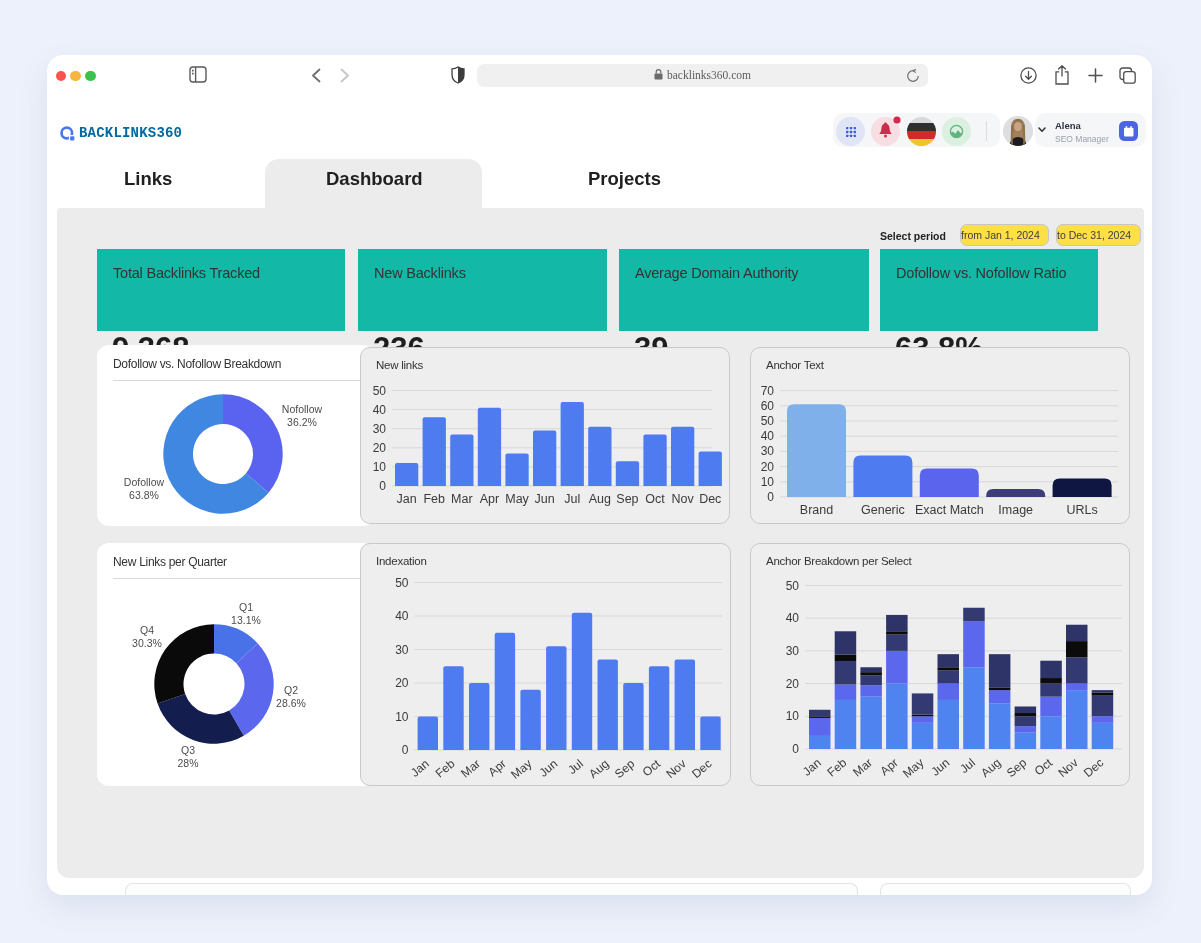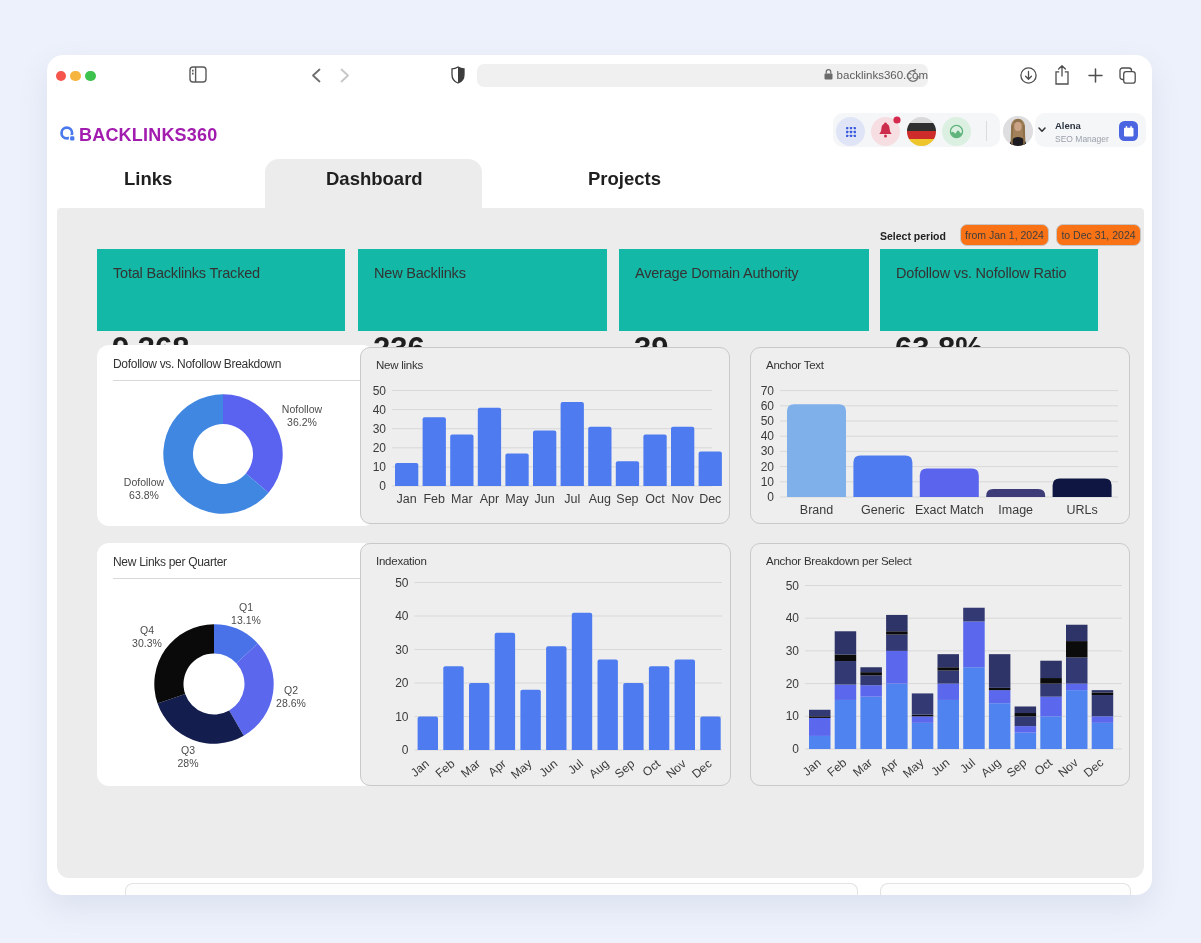--- a/index.html
+++ b/index.html
@@ -1,31 +1,31 @@
 <!DOCTYPE html>
 <html><head>
 <meta charset="utf-8">
 <style>
 * { margin:0; padding:0; box-sizing:border-box; }
 html,body { width:1201px; height:943px; background:#edf1fb; font-family:"Liberation Sans", sans-serif; overflow:hidden; }
 .abs { position:absolute; }
 .win { position:absolute; left:47px; top:55px; width:1105px; height:840px; background:#fff; border-radius:16px; box-shadow:0 12px 30px rgba(90,110,160,.12); }
 .tl { position:absolute; top:70.5px; width:10.5px; height:10.5px; border-radius:50%; }
 .urlbar { position:absolute; left:477px; top:64px; width:451px; height:23px; background:#f0f0f0; border-radius:7px; }
-.urltext { position:absolute; left:477px; top:64px; width:451px; height:16px; line-height:23px; text-align:right; font-size:11.5px; color:#5c5c5c; }
-.logo { position:absolute; left:79px; top:125px; font-size:18px; font-weight:bold; color:#a21caf; letter-spacing:0.2px; }
+.urltext { position:absolute; left:477px; top:64px; width:451px; height:16px; line-height:23px; text-align:center; font-size:11.5px; color:#5c5c5c;font-family:Liberation Serif, serif; }
+.logo { position:absolute; left:79px; top:125px; font-size:14px; font-weight:bold; color:#0369a1; letter-spacing:0.2px;font-family:Liberation Mono, monospace; }
 .iconpill { position:absolute; left:833px; top:113px; width:167px; height:34px; background:#f5f6f8; border-radius:10px; }
 .circ { position:absolute; top:116.5px; width:29px; height:29px; border-radius:50%; }
 .namepill { position:absolute; left:1035px; top:113px; width:111px; height:34px; background:#f5f6f8; border-radius:10px; }
 .avatar { position:absolute; left:1003px; top:115.5px; width:30px; height:30px; border-radius:50%; background:#e0e0e2; overflow:hidden; }
 .calbtn { position:absolute; left:1119px; top:121px; width:19px; height:19.5px; background:#4b66e0; border-radius:5.5px; }
 .tabtxt { position:absolute; top:168px; font-size:18.5px; font-weight:bold; color:#1f1f1f; }
 .dashtab { position:absolute; left:265px; top:159px; width:217px; height:49px; background:#ececec; border-radius:14px 14px 0 0; }
 .panel { position:absolute; left:57px; top:208px; width:1087px; height:670px; background:#ececec; border-radius:4px 4px 12px 12px; }
-.datepill { position:absolute; top:224px; height:22px; background:#f97316; border:1px solid #c6c6c6; border-radius:7px; font-size:10.5px; color:#3e3e3e; line-height:20px; text-align:center; }
+.datepill { position:absolute; top:224px; height:22px; background:#fde047; border:1px solid #c6c6c6; border-radius:7px; font-size:10.5px; color:#3e3e3e; line-height:20px; }
 .stat { position:absolute; top:249px; height:82px; background:#14b8a6; border-radius:0; }
 .stat .t { position:absolute; left:16px; top:16px; font-size:14.5px; color:#333; letter-spacing:-0.2px; }
 .stat .v { position:absolute; left:15px; top:36px; font-size:31px; font-weight:bold; color:#1e1e1e;margin-top:46px; }
 .wcard { position:absolute; left:97px; width:278px; background:#fff; border-radius:12px; }
 .wcard .t { position:absolute; left:16px; top:12px; font-size:12px; color:#333; letter-spacing:-0.3px; }
 .wcard .hr { position:absolute; left:16px; right:14px; top:35px; border-top:1px solid #d9d9d9; }
 .gcard { position:absolute; background:#eeeeee; border:1px solid #c9c9c9; border-radius:10px; }
 .gcard .t { position:absolute; left:15px; top:11px; font-size:11.5px; color:#333; letter-spacing:-0.25px; }
 .dlab { position:absolute; font-size:10.5px; color:#4c4c4c; text-align:center; line-height:12.5px; }
 .botcard { position:absolute; top:883px; height:12px; background:#fdfdfd; border:1px solid #e3e3e3; border-bottom:none; border-radius:8px 8px 0 0; }

